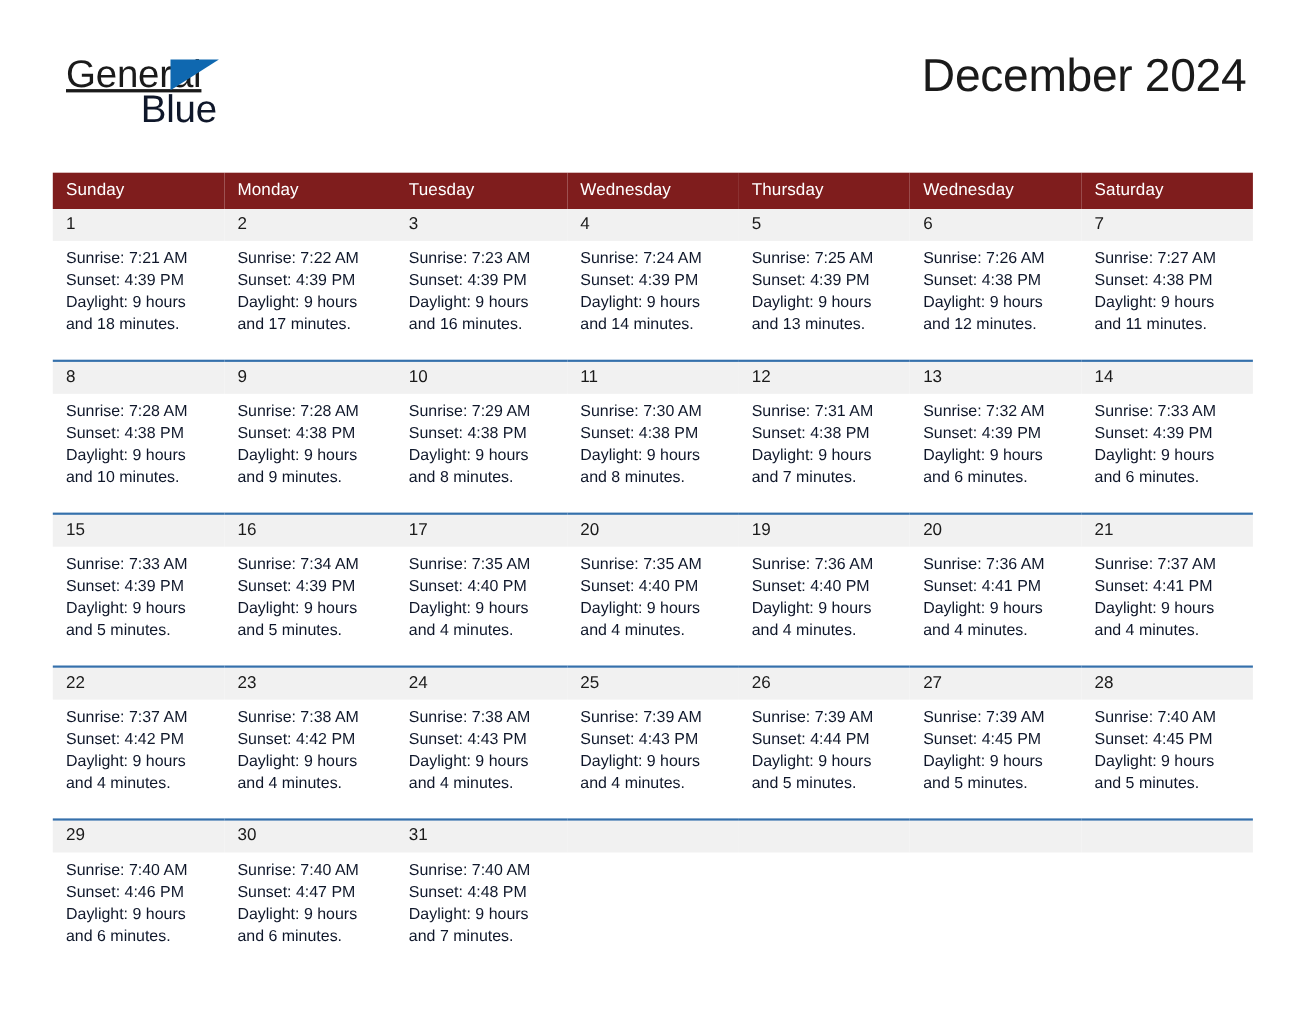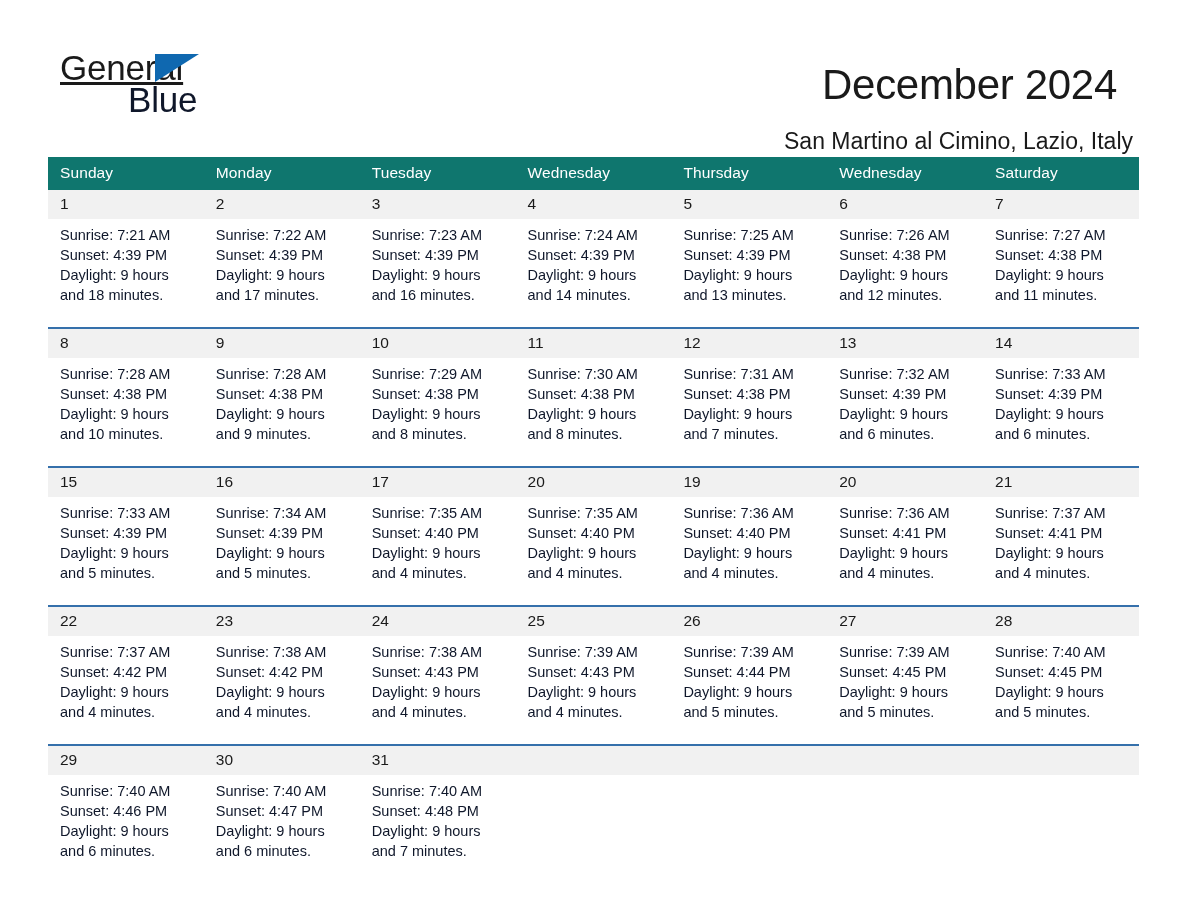--- a/index.html
+++ b/index.html
@@ -73,21 +73,21 @@
     position: absolute;
     right: 55px;
     top: 44px;
     text-align: right;
   }
   .cal-title {
     font-size: 42px;
     line-height: 50px;
     font-weight: normal;
     color: #1a1a1a;
-    margin: 16px;
+    margin: 0;
     letter-spacing: -0.3px;
   }
   .cal-subtitle {
     font-size: 23px;
     line-height: 30px;
     font-weight: normal;
     color: #1a1a1a;
     margin: 12px 0 0 0;
   }
 
@@ -96,21 +96,21 @@
     position: absolute;
     left: 48px;
     top: 157px;
     width: 1091px;
     border-collapse: collapse;
     table-layout: fixed;
   }
   .calendar col { width: 155.85px; }
 
   thead th {
-    background: #0f766e;
+    background: #7f1d1d;
     color: #ffffff;
     font-size: 15.5px;
     font-weight: normal;
     text-align: left;
     padding: 7px 0 8px 12px;
     height: 18px;
     vertical-align: middle;
     letter-spacing: 0.1px;
   }
 
@@ -166,21 +166,20 @@
   <div class="top">
 
     <div class="logo">
       <span class="logo-general">General</span>
       <span class="logo-tri"></span>
       <span class="logo-blue">Blue</span>
     </div>
 
     <div class="title-block">
       <h1 class="cal-title">December 2024</h1>
-      <h2 class="cal-subtitle">San Martino al Cimino, Lazio, Italy</h2>
     </div>
 
   </div>
 
   <table class="calendar">
     <colgroup>
       <col>
         <col>
         <col>
         <col>

